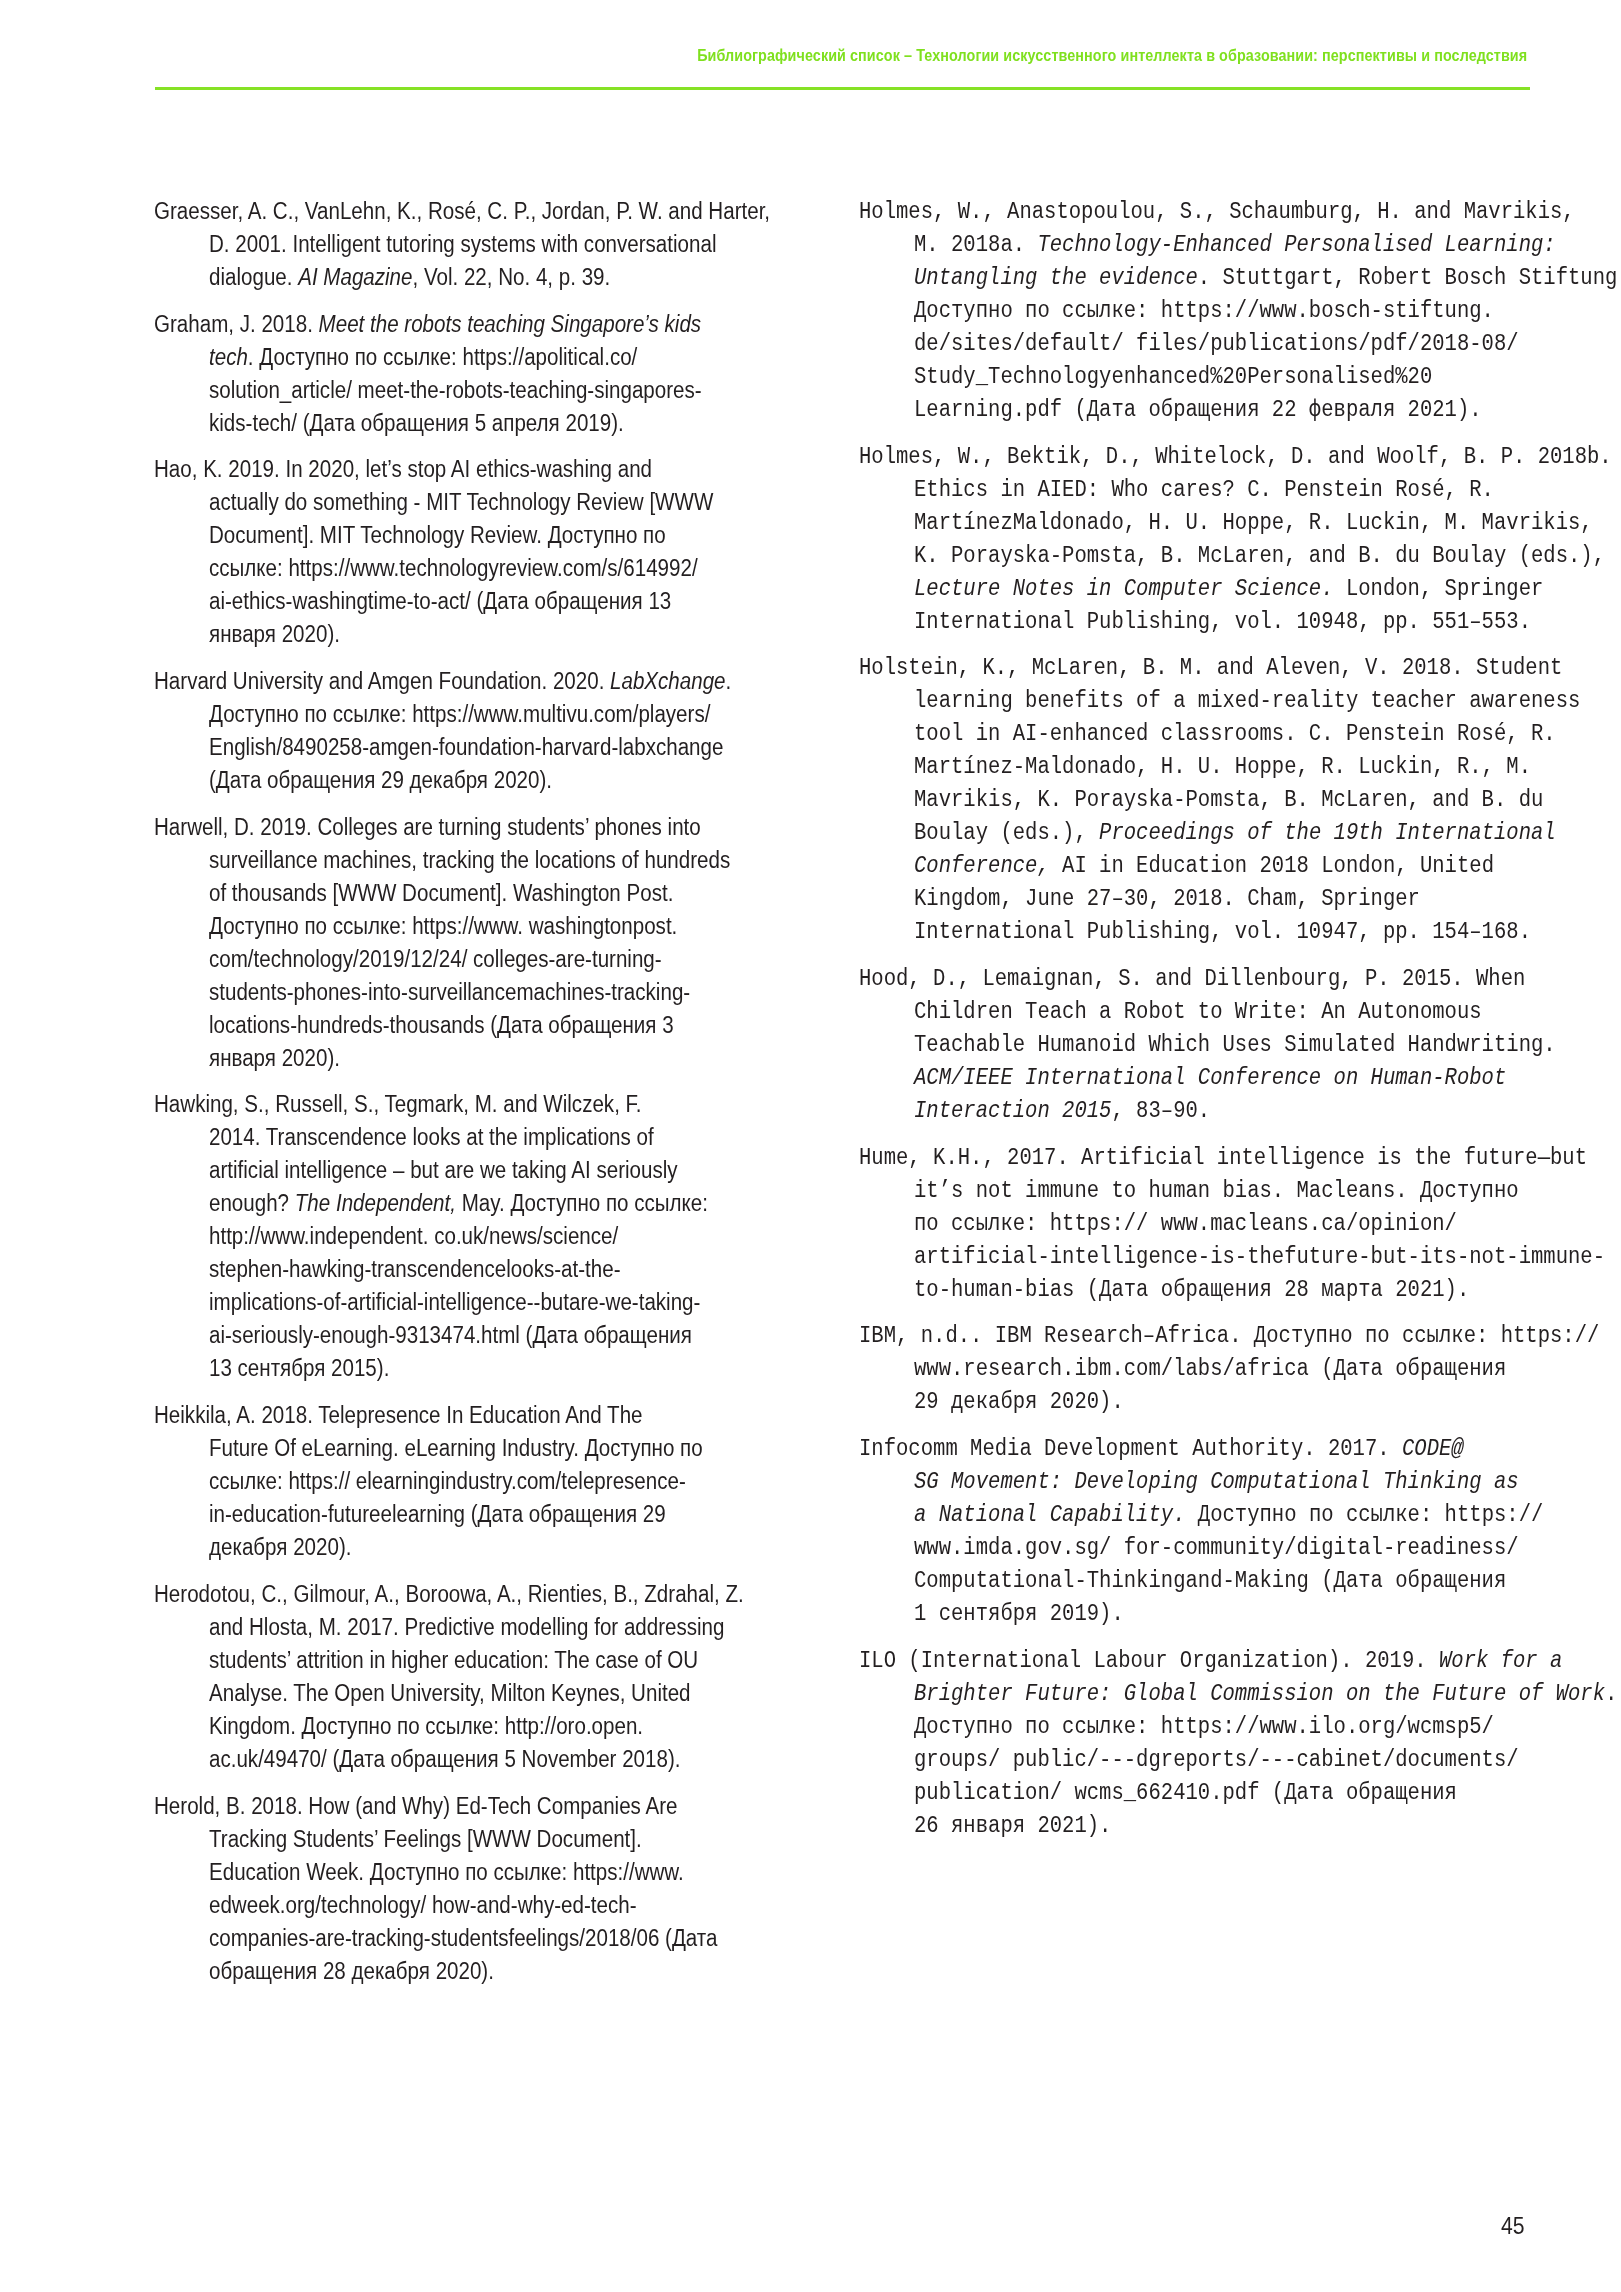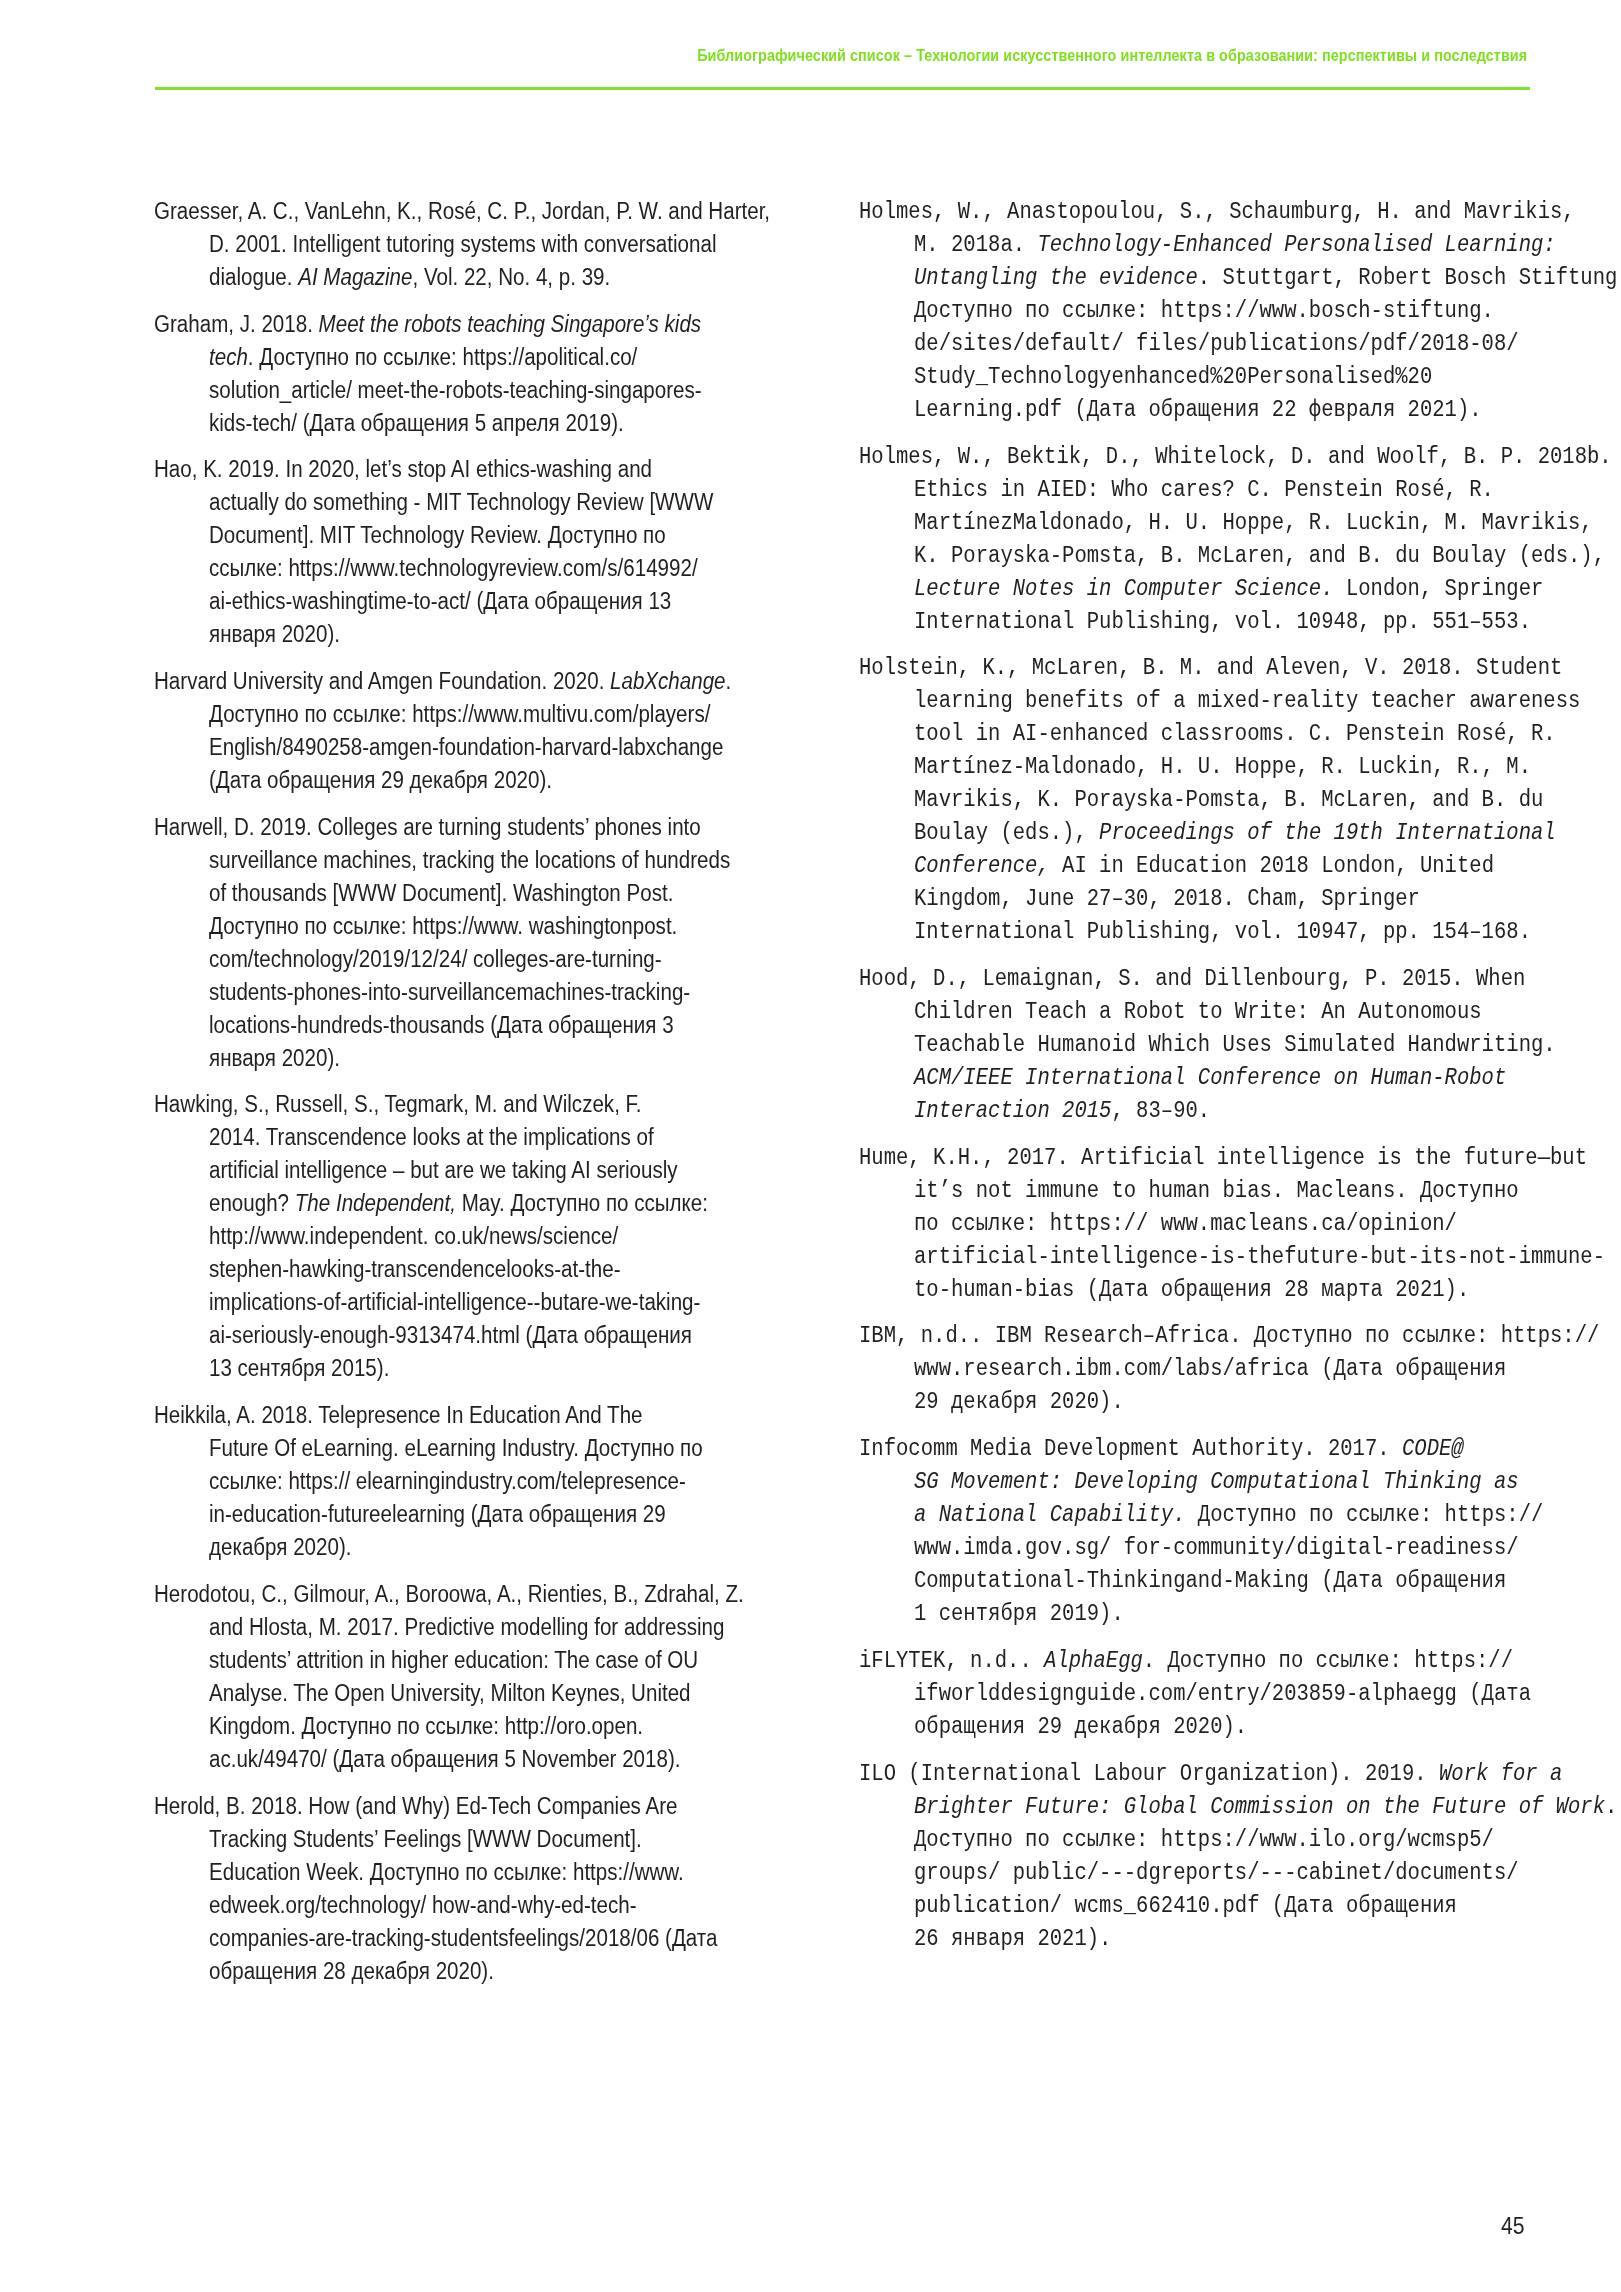--- a/index.html
+++ b/index.html
@@ -145,25 +145,20 @@
     </div>
     <div class="entry">
       <span class="line">Infocomm Media Development Authority. 2017. <i>CODE@</i></span>
       <span class="line indent"><i>SG Movement: Developing Computational Thinking as</i></span>
       <span class="line indent"><i>a National Capability.</i> Доступно по ссылке: https://</span>
       <span class="line indent">www.imda.gov.sg/ for-community/digital-readiness/</span>
       <span class="line indent">Computational-Thinkingand-Making (Дата обращения</span>
       <span class="line indent">1 сентября 2019).</span>
     </div>
     <div class="entry">
-      <span class="line">iFLYTEK, n.d.. <i>AlphaEgg</i>. Доступно по ссылке: https://</span>
-      <span class="line indent">ifworlddesignguide.com/entry/203859-alphaegg (Дата</span>
-      <span class="line indent">обращения 29 декабря 2020).</span>
-    </div>
-    <div class="entry">
       <span class="line">ILO (International Labour Organization). 2019. <i>Work for a</i></span>
       <span class="line indent"><i>Brighter Future: Global Commission on the Future of Work</i>.</span>
       <span class="line indent">Доступно по ссылке: https://www.ilo.org/wcmsp5/</span>
       <span class="line indent">groups/ public/---dgreports/---cabinet/documents/</span>
       <span class="line indent">publication/ wcms_662410.pdf (Дата обращения</span>
       <span class="line indent">26 января 2021).</span>
     </div>
   </div>
 
 <div class="page-number">45</div>

